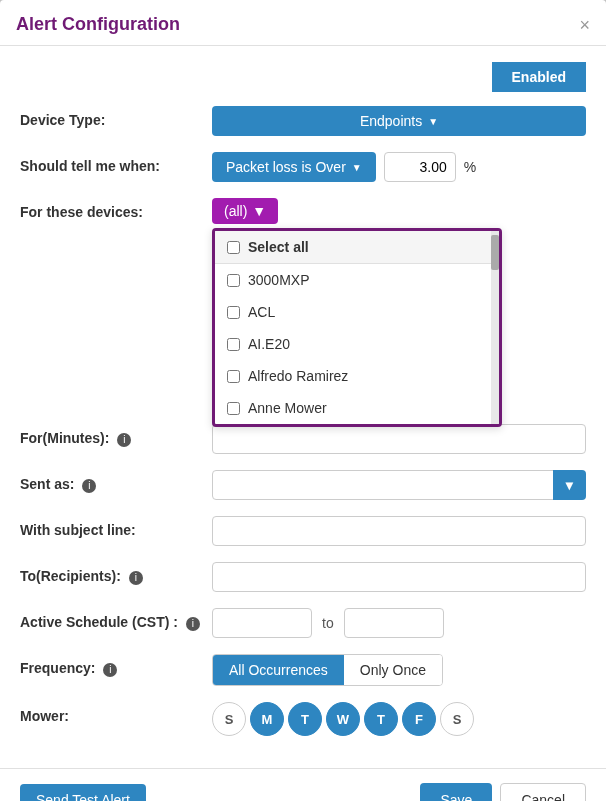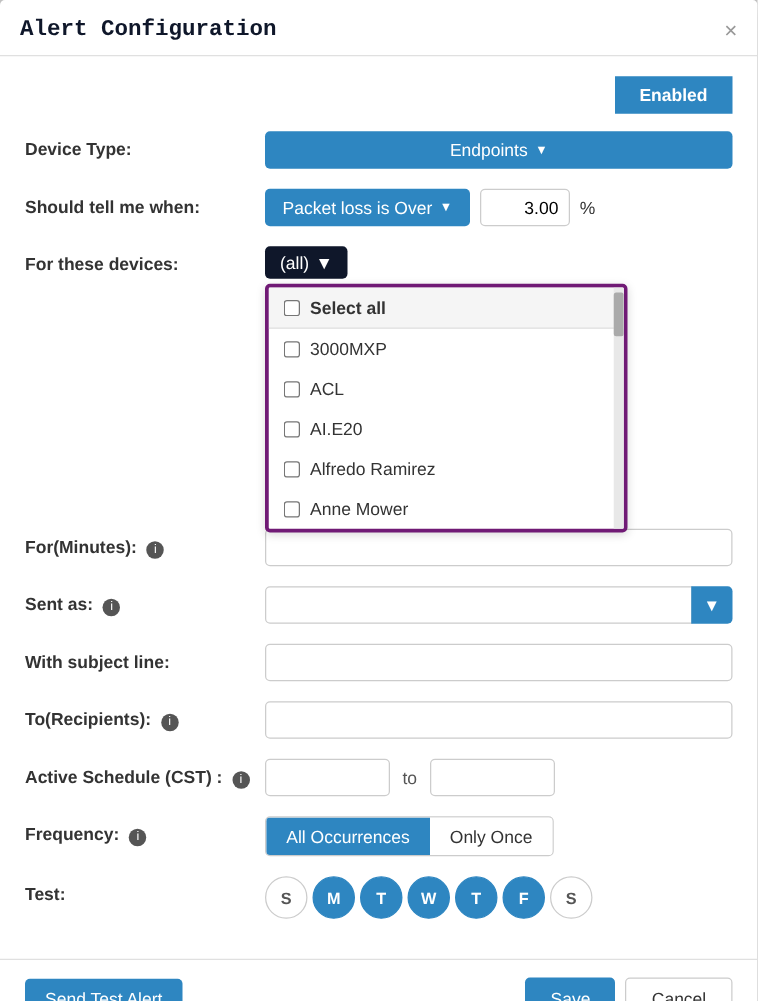--- a/index.html
+++ b/index.html
@@ -24,22 +24,21 @@
     .modal-header {
       padding: 14px 16px 10px 16px;
       border-bottom: 1px solid #e0e0e0;
       display: flex;
       justify-content: space-between;
       align-items: center;
     }
     .modal-title {
       font-size: 18px;
       font-weight: bold;
-      color: #0f172a;
-      font-family: Liberation Mono, monospace;
+      color: #701a75;
     }
     .modal-close {
       color: #999;
       cursor: pointer;
       font-size: 18px;
       background: none;
       border: none;
       line-height: 1;
     }
     .modal-body {
@@ -127,21 +126,21 @@
       padding: 6px 8px;
       border: 1px solid #ccc;
       border-radius: 4px;
       font-size: 14px;
       text-align: right;
     }
     .percent-symbol {
       color: #333;
     }
     .btn-all {
-      background: #0f172a;
+      background: #a21caf;
       color: #fff;
       border: none;
       padding: 5px 12px;
       border-radius: 4px;
       cursor: pointer;
       font-size: 14px;
       display: inline-flex;
       align-items: flex-end;
       gap: 5px;
     }
@@ -427,21 +426,21 @@
       </div>
       <div class="form-control-area">
         <div class="frequency-group">
           <button class="freq-btn active">All Occurrences</button>
           <button class="freq-btn inactive">Only Once</button>
         </div>
       </div>
     </div>
 
     <div class="form-row">
-      <div class="form-label">Test:</div>
+      <div class="form-label">Mower:</div>
       <div class="form-control-area">
         <div class="days-group">
           <button class="day-btn inactive">S</button>
           <button class="day-btn active">M</button>
           <button class="day-btn active">T</button>
           <button class="day-btn active">W</button>
           <button class="day-btn active">T</button>
           <button class="day-btn active">F</button>
           <button class="day-btn inactive">S</button>
         </div>

